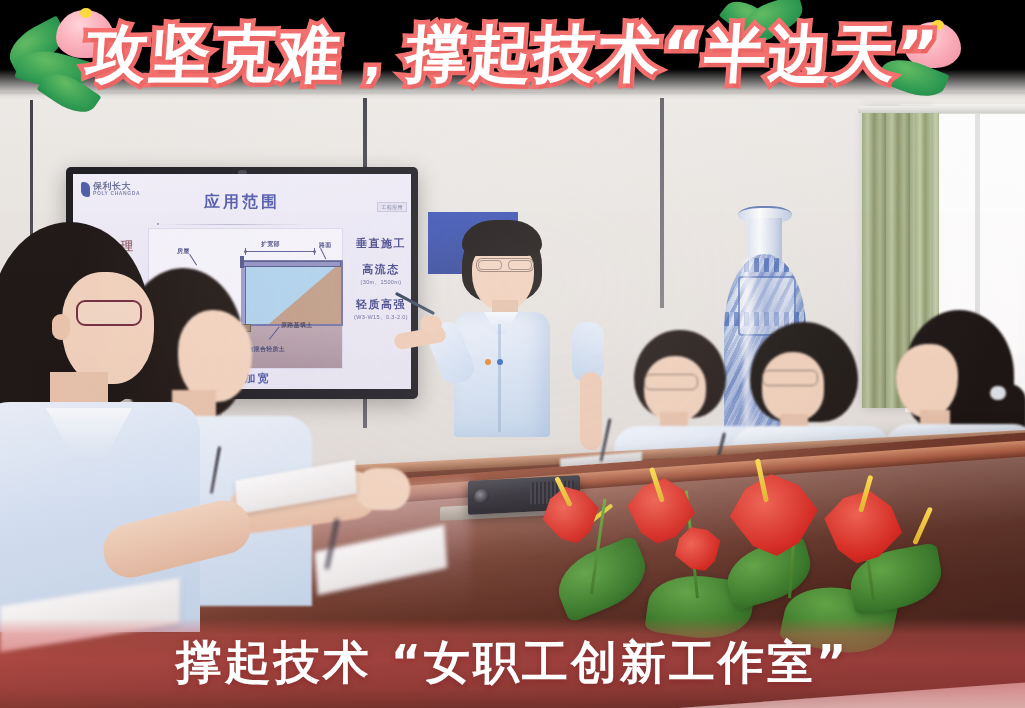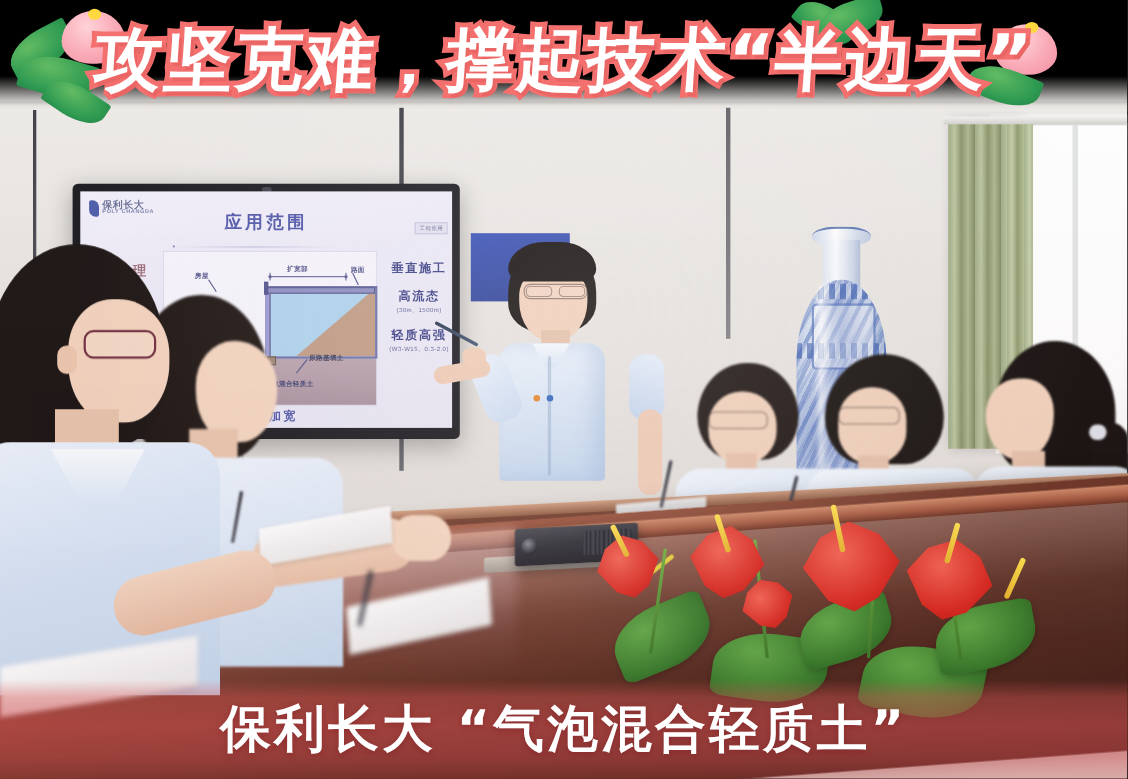--- a/index.html
+++ b/index.html
@@ -930,16 +930,16 @@
     <div class="deco deco-leaf" style="left:722px; top:6px;  width:56px; height:30px; transform:rotate(38deg);"></div>
     <div class="deco deco-leaf" style="left:742px; top:2px;  width:62px; height:32px; transform:rotate(-16deg);"></div>
     <div class="deco deco-petal" style="left:905px; top:22px; width:56px; height:46px;"></div>
     <div class="deco deco-stamen" style="left:932px; top:20px; width:12px; height:10px;"></div>
     <div class="deco deco-leaf" style="left:880px; top:62px; width:66px; height:32px; transform:rotate(22deg);"></div>
 
     <div class="main-title">攻坚克难，撑起技术“半边天”</div>
   </div>
 
   <div class="caption-band">
-    <div class="caption-text">保利长大 “气泡混合轻质土”</div>
+    <div class="caption-text">撑起技术 “女职工创新工作室”</div>
   </div>
 
 </div>
 
 </body></html>

